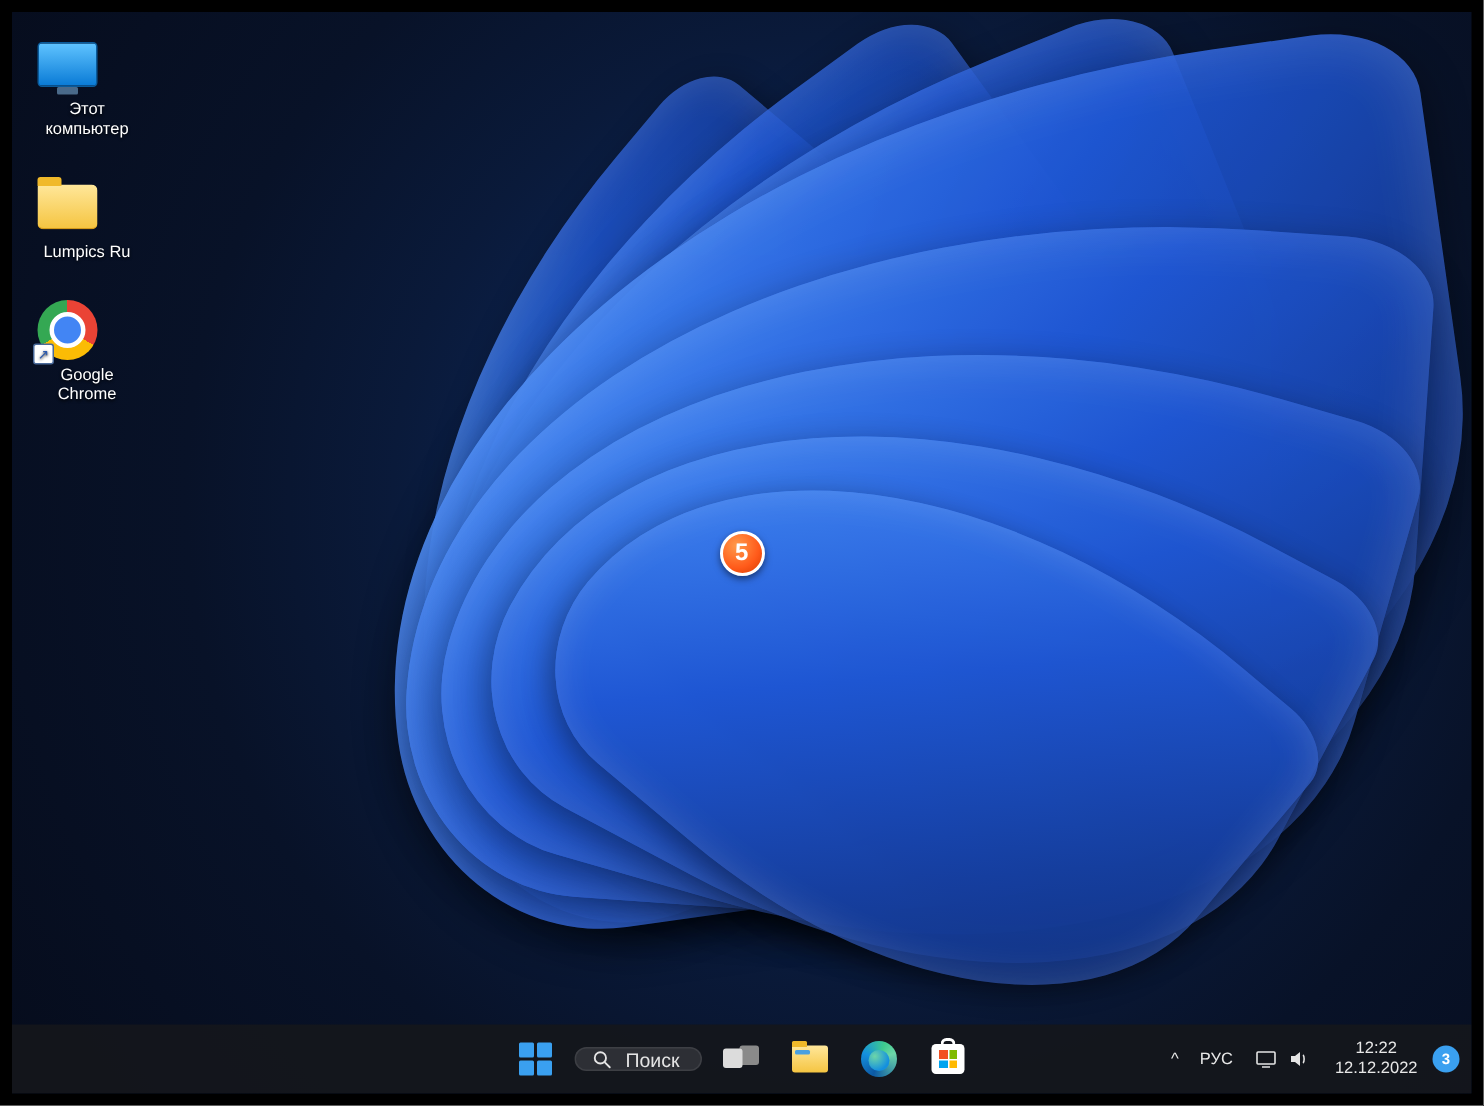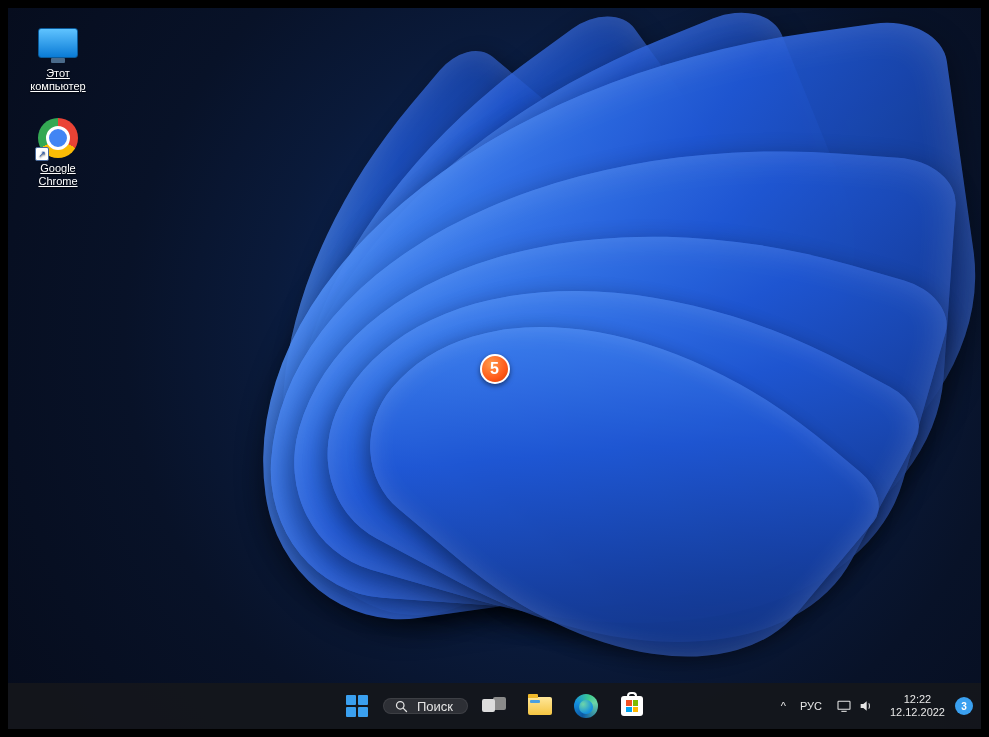--- a/index.html
+++ b/index.html
@@ -29,21 +29,21 @@
 .p2 { transform: translate(-32%,-50%) rotate(4deg) scale(0.95); opacity: 0.9; }
 .p3 { transform: translate(-28%,-45%) rotate(16deg) scale(0.85); opacity: 0.88; }
 .p4 { transform: translate(-24%,-40%) rotate(28deg) scale(0.75); opacity: 0.86; }
 .p5 { transform: translate(-40%,-48%) rotate(-22deg) scale(0.9); opacity: 0.85; }
 .p6 { transform: translate(-45%,-42%) rotate(-36deg) scale(0.8); opacity: 0.82; }
 .p7 { transform: translate(-20%,-35%) rotate(40deg) scale(0.65); opacity: 0.84; }
 .p8 { transform: translate(-50%,-36%) rotate(-50deg) scale(0.7); opacity: 0.8; }
 
 
 .icons { position: absolute; top: 12px; left: 14px; display: flex; flex-direction: column; gap: 20px; z-index: 5; }
-.icon-item { width: 72px; display: flex; flex-direction: column; align-items: center; gap: 3px; color: #fff; font-size: 11px; text-align: center; line-height: 13px; text-shadow: 0 1px 2px rgba(0,0,0,0.9); cursor: pointer; padding: 2px; border-radius: 2px; text-decoration: underline; }
+.icon-item { width: 72px; display: flex; flex-direction: column; gap: 3px; color: #fff; font-size: 11px; text-align: center; line-height: 13px; text-shadow: 0 1px 2px rgba(0,0,0,0.9); cursor: pointer; padding: 2px; border-radius: 2px; }
 .icon-img { width: 42px; height: 42px; display: flex; align-items: center; justify-content: center; position: relative; }
 
 .ico-monitor { width: 40px; height: 30px; background: linear-gradient(180deg,#5fc3ff,#0a7bd6); border-radius: 3px; position: relative; border: 1px solid #0a5a9a; }
 .ico-monitor::after { content: ""; position: absolute; bottom: -6px; left: 50%; transform: translateX(-50%); width: 14px; height: 5px; background: #4a6a8a; border-radius: 1px; }
 
 .ico-bin { width: 32px; height: 36px; background: linear-gradient(180deg,#fafdff,#dde9f2); border-radius: 4px 4px 6px 6px; position: relative; border: 1px solid #b5c5d5; }
 .ico-bin::before { content: ""; position: absolute; top: -5px; left: -2px; right: -2px; height: 6px; background: #cfd9e3; border-radius: 2px; }
 .ico-bin-recyc { position: absolute; top: 50%; left: 50%; transform: translate(-50%,-50%); }
 
 .ico-folder { width: 40px; height: 30px; background: linear-gradient(180deg,#ffe79a,#f5c542); border-radius: 2px 4px 4px 4px; position: relative; border-bottom: 1px solid #d49a1a; }
@@ -122,20 +122,26 @@
   <div class="icons">
     <div class="icon-item">
       <div class="icon-img">
             <div class="ico-monitor"></div>
           </div>
       <span style="white-space:pre-line">Этот
 компьютер</span>
     </div>
     <div class="icon-item">
       <div class="icon-img">
+            <div class="ico-folder"></div>
+          </div>
+      <span>Lumpics Ru</span>
+    </div>
+    <div class="icon-item">
+      <div class="icon-img">
         <div class="ico-chrome"></div>
         <div class="shortcut-arrow">↗</div>
       </div>
       <span style="white-space:pre-line">Google
 Chrome</span>
     </div>
   </div>
 
   <div class="annotation-badge">
     <span>5</span>

